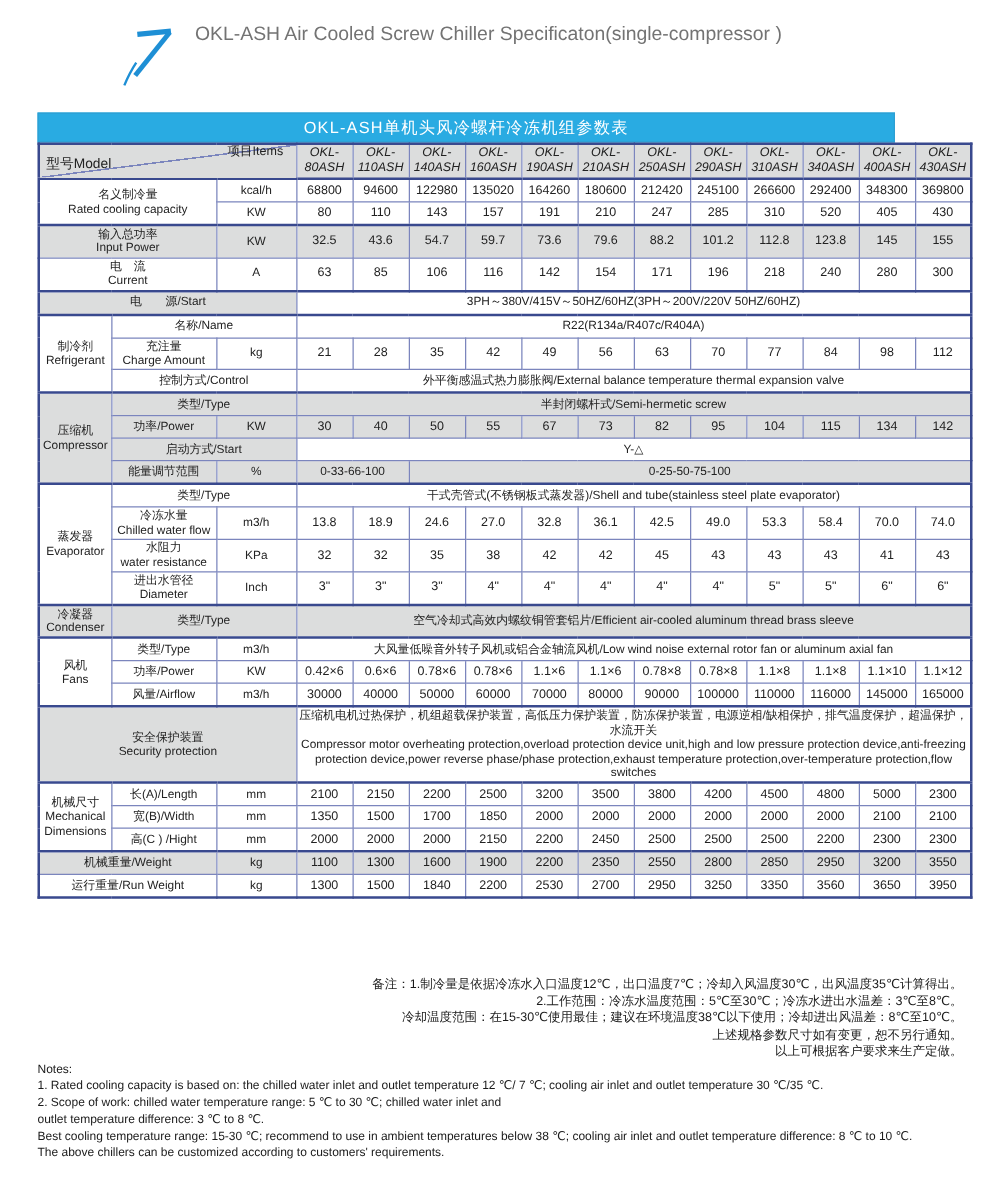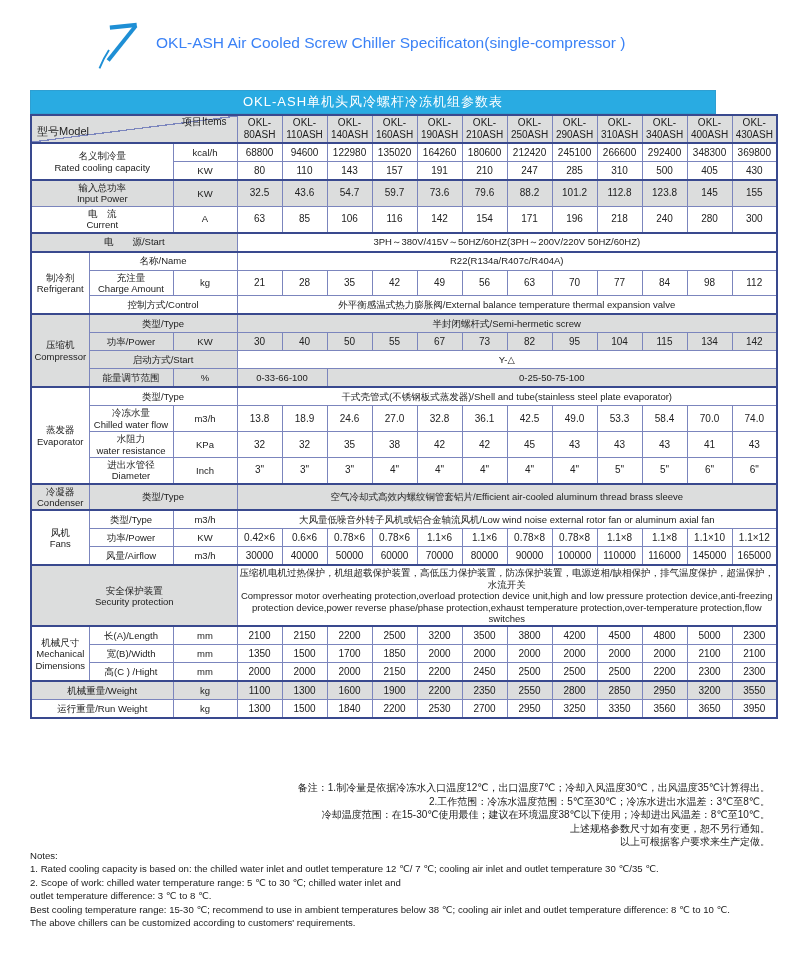--- a/index.html
+++ b/index.html
@@ -5,21 +5,21 @@
   html,body{margin:0;padding:0;}
   body{
     width:790px;height:956px;background:#ffffff;
     font-family:"Liberation Sans","DejaVu Sans",sans-serif;
     color:#222;position:relative;overflow:hidden;
   }
   
   .header{display:flex;align-items:flex-start;margin:16px 0 0 96px;}
   .logo{width:52px;height:52px;margin-right:8px;flex:0 0 auto;margin-top:2px;}
   .title-zh{font-size:26px;letter-spacing:0.5px;color:#1a1a1a;line-height:1.15;}
-  .title-en{font-size:15.5px;color:#3b82f6;margin-top:18px;}
+  .title-en{font-size:15.5px;color:#737373;margin-top:3px;}
   
   .tbl-wrap{position:absolute;left:30px;top:90px;width:686px;}
   .blue-bar{
     background:#29abe2;color:#ffffff;text-align:center;
     font-size:13px;height:22px;line-height:22px;letter-spacing:1px;
     border:1px solid #2e9fd2;
   }
   table.tbl{
     border-collapse:collapse;table-layout:fixed;width:746px;
     border:2px solid #39498e;
@@ -29,21 +29,21 @@
     text-align:center;vertical-align:middle;
     padding:1px 1px;
     white-space:pre-line;
     background:#ffffff;
     height:15px;
     line-height:1.2;
     overflow:hidden;
   }
   table.tbl tr.st td{border-top:2px solid #39498e;}
   td.shade{background:#dcdddd !important;}
-  td.k-model{font-size:10px;line-height:1.2;height:30px;}
+  td.k-model{font-size:10px;line-height:1.2;height:30px;font-style:italic;}
   td.k-group{font-size:9.5px;}
   td.k-label{font-size:9.5px;}
   td.k-unit{font-size:9.5px;}
   td.k-value{font-size:10px;}
   td.k-span{font-size:9.5px;}
   td.a-l{text-align:left;padding:3px 6px;line-height:1.55;font-size:9.5px;}
   
   td.k-corner{position:relative;height:30px;padding:0;}
   td.k-corner::after{
     content:"";position:absolute;inset:0;
@@ -144,21 +144,21 @@
           <td class="k-unit">KW</td>
           <td class="k-value">80</td>
           <td class="k-value">110</td>
           <td class="k-value">143</td>
           <td class="k-value">157</td>
           <td class="k-value">191</td>
           <td class="k-value">210</td>
           <td class="k-value">247</td>
           <td class="k-value">285</td>
           <td class="k-value">310</td>
-          <td class="k-value">500</td>
+          <td class="k-value">520</td>
           <td class="k-value">405</td>
           <td class="k-value">430</td>
         </tr>
         <tr class="st">
           <td class="k-label shade" colspan="2">输入总功率
 Input Power</td>
           <td class="k-unit shade">KW</td>
           <td class="k-value shade">32.5</td>
           <td class="k-value shade">43.6</td>
           <td class="k-value shade">54.7</td>

